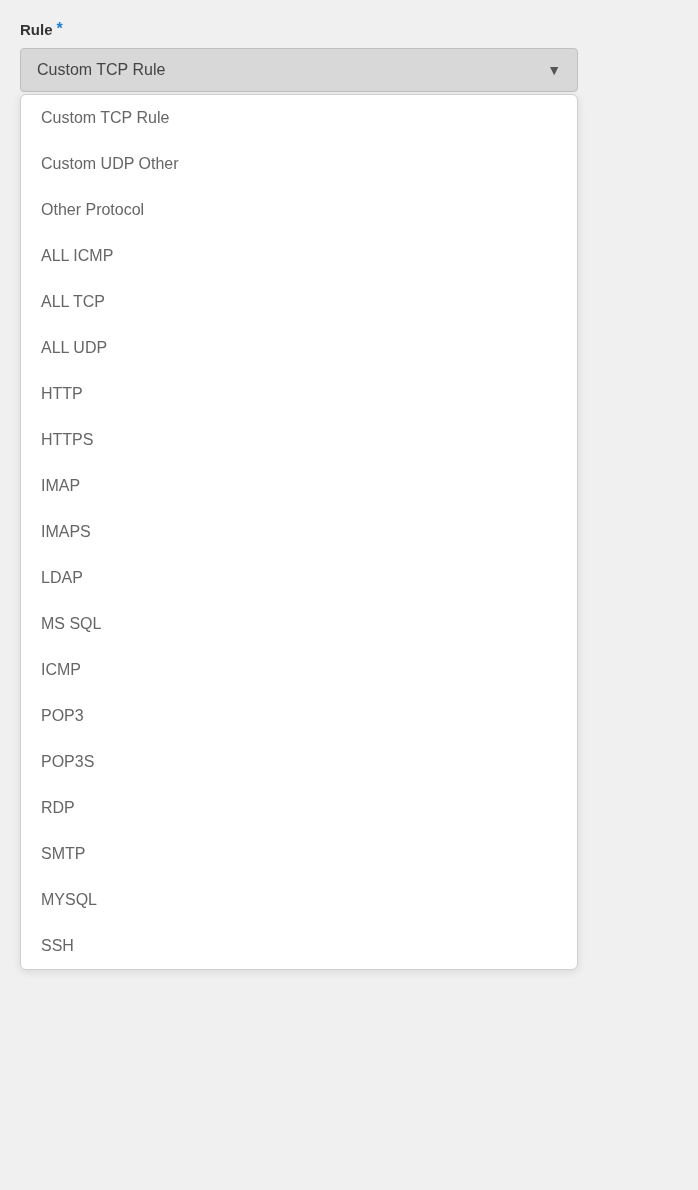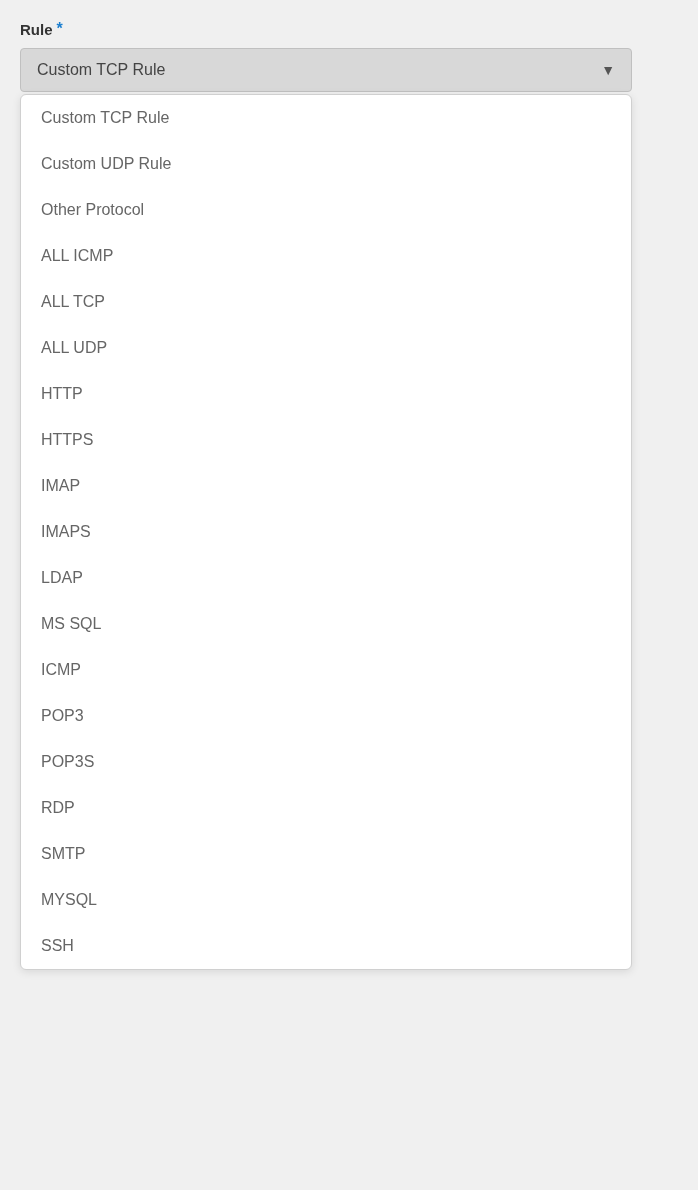--- a/index.html
+++ b/index.html
@@ -10,21 +10,21 @@
 
     body {
       font-family: -apple-system, BlinkMacSystemFont, 'Segoe UI', Helvetica, Arial, sans-serif;
       background: #f0f0f0;
       width: 698px;
       min-height: 1190px;
       padding: 20px;
     }
 
     .page-container {
-      width: 612px;
+      width: 558px;
     }
 
     .field-label {
       font-size: 15px;
       font-weight: 600;
       color: #333;
       margin-bottom: 10px;
       display: flex;
       align-items: center;
       gap: 4px;
@@ -88,21 +88,21 @@
     <span class="required-asterisk">*</span>
   </div>
 
   <div class="select-trigger">
     <span>Custom TCP Rule</span>
     <span class="chevron">▼</span>
   </div>
 
   <div class="dropdown-menu">
   <button class="dropdown-item">Custom TCP Rule</button>
-      <button class="dropdown-item">Custom UDP Rule</button>
+      <button class="dropdown-item">Custom UDP Other</button>
       <button class="dropdown-item">Other Protocol</button>
       <button class="dropdown-item">ALL ICMP</button>
       <button class="dropdown-item">ALL TCP</button>
       <button class="dropdown-item">ALL UDP</button>
       <button class="dropdown-item">HTTP</button>
       <button class="dropdown-item">HTTPS</button>
       <button class="dropdown-item">IMAP</button>
       <button class="dropdown-item">IMAPS</button>
       <button class="dropdown-item">LDAP</button>
       <button class="dropdown-item">MS SQL</button>

